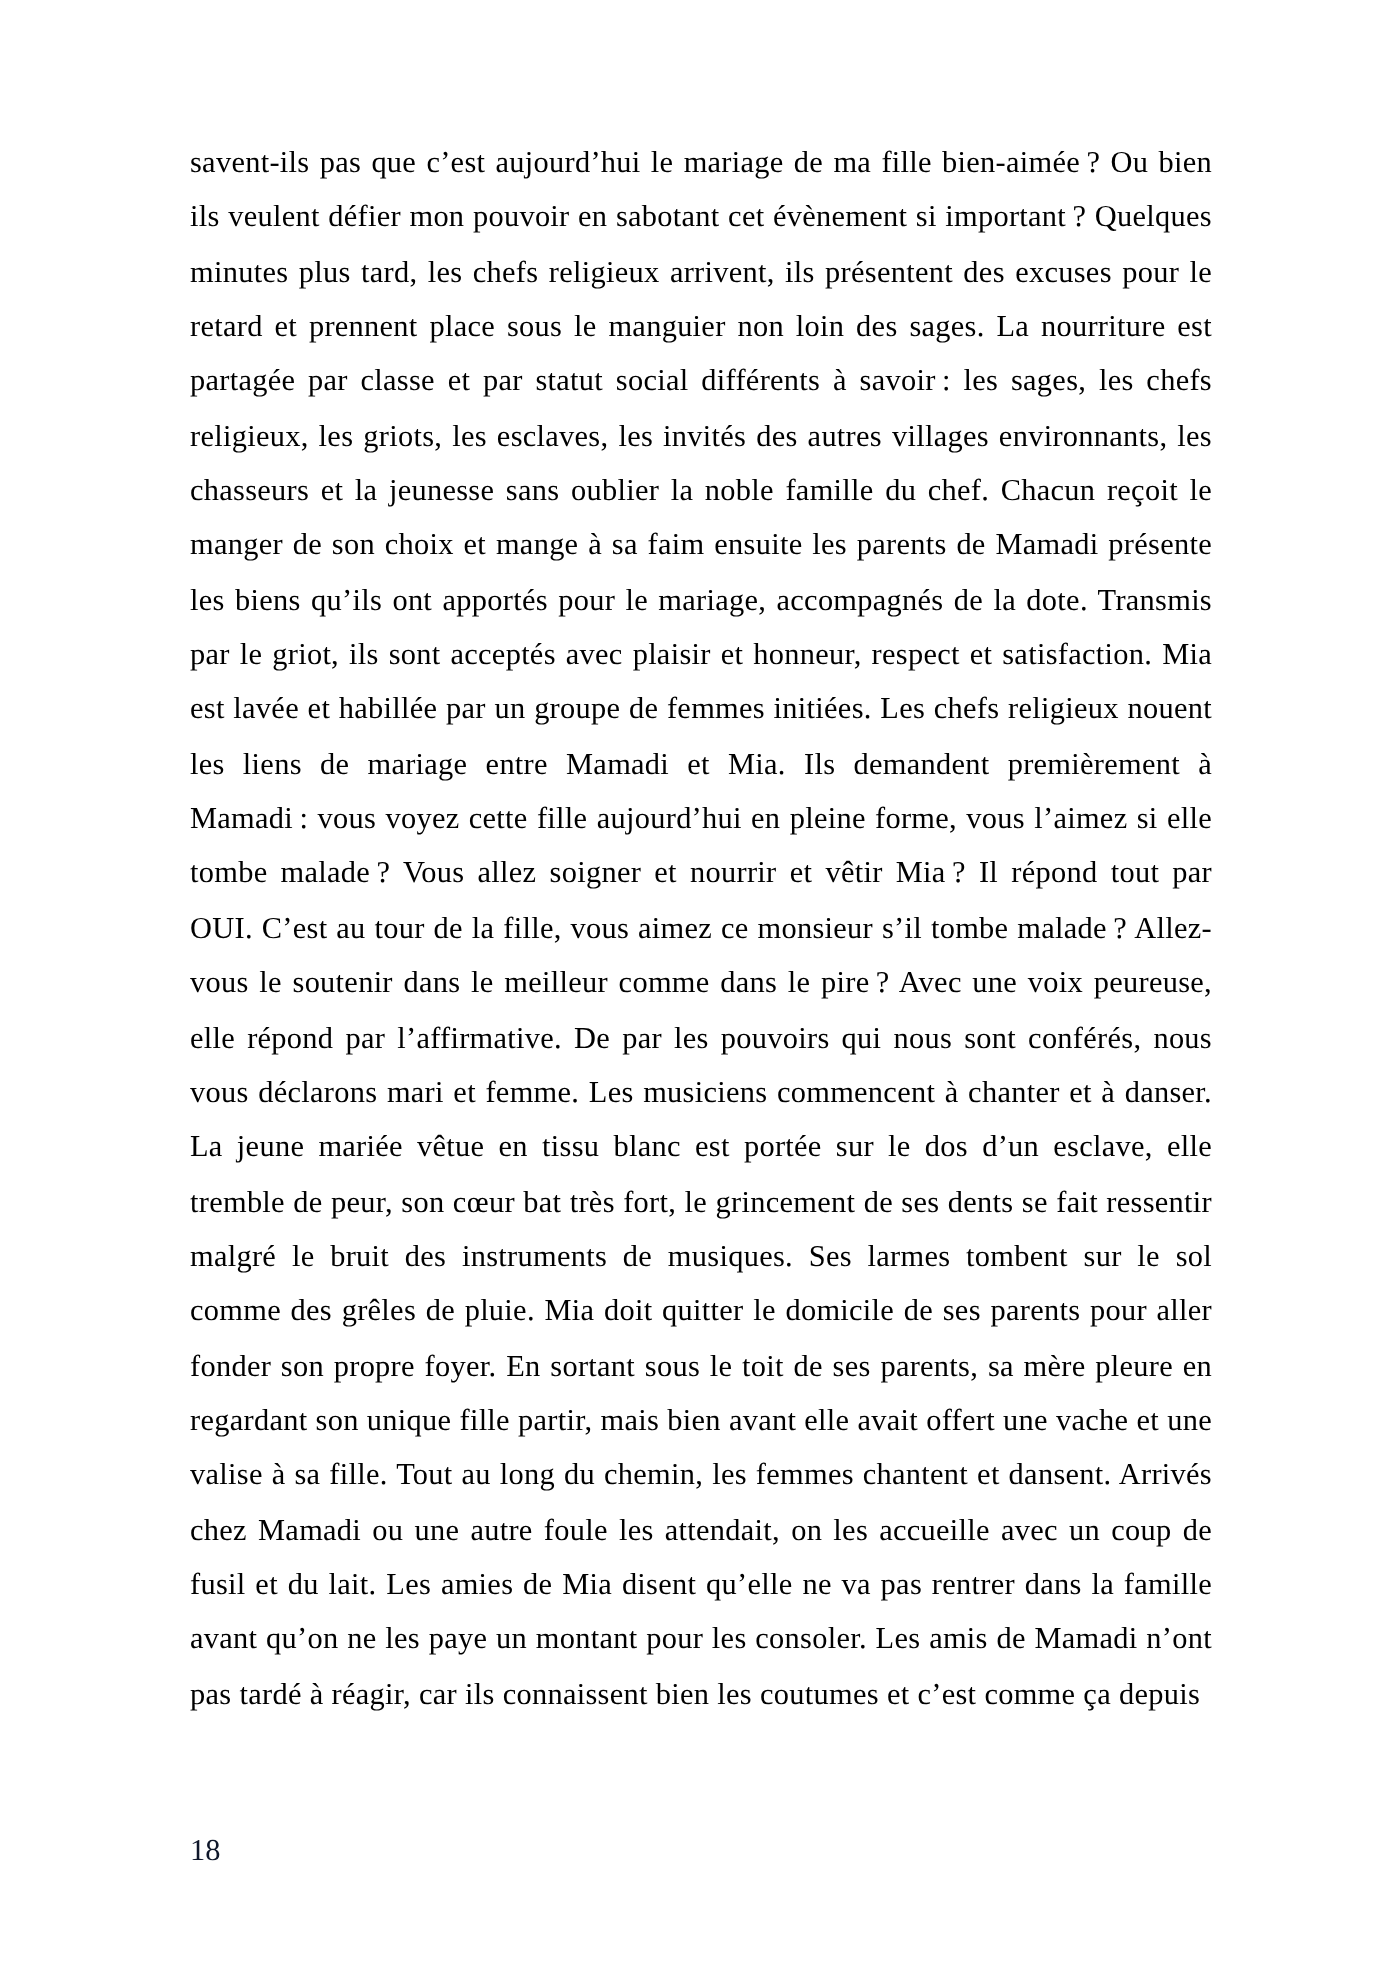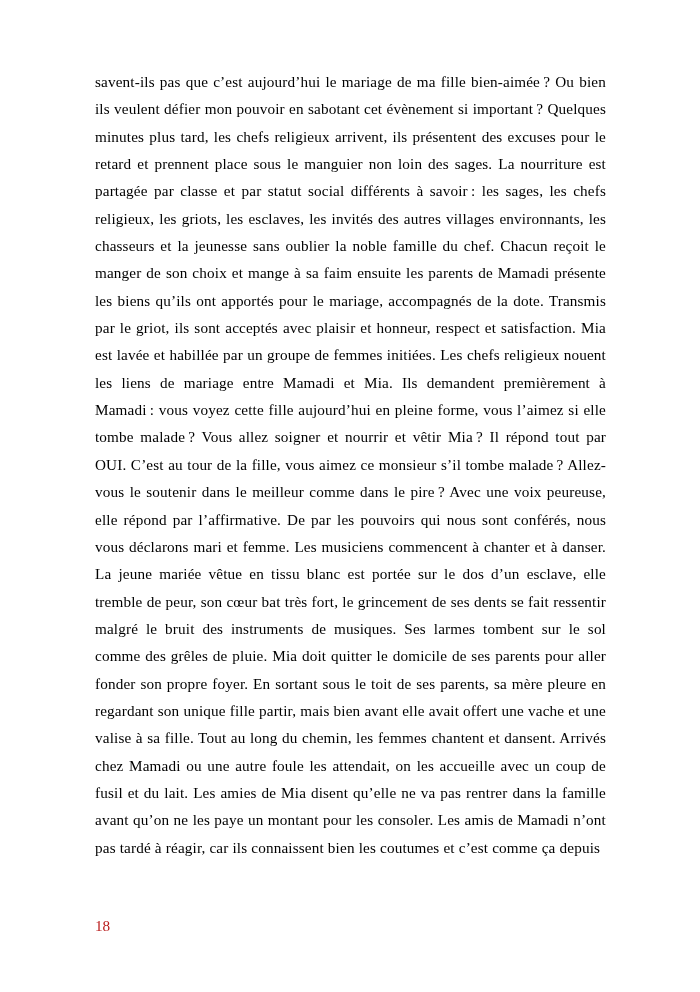--- a/index.html
+++ b/index.html
@@ -43,21 +43,21 @@
     text-indent: 0;
     white-space: pre-wrap;
   }
   .page-number {
     position: absolute;
     left: 95px;
     top: 916px;
     font-size: 15.2px;
     line-height: 20px;
     font-family: "Liberation Serif", "DejaVu Serif", serif;
-    color: #b91c1c;
+    color: #0f172a;
     text-align: right;
   }
 </style>
 </head>
 <body>
 
 <div class="page">
 
   <div class="text-block">
     <p class="body-paragraph">savent-ils pas que c’est aujourd’hui le mariage de ma fille bien-aimée ? Ou bien ils veulent défier mon pouvoir en sabotant cet évènement si important ? Quelques minutes plus tard, les chefs religieux arrivent, ils présentent des excuses pour le retard et prennent place sous le manguier non loin des sages. La nourriture est partagée par classe et par statut social différents à savoir : les sages, les chefs religieux, les griots, les esclaves, les invités des autres villages environnants, les chasseurs et la jeunesse sans oublier la noble famille du chef. Chacun reçoit le manger de son choix et mange à sa faim ensuite les parents de Mamadi présente les biens qu’ils ont apportés pour le mariage, accompagnés de la dote. Transmis par le griot, ils sont acceptés avec plaisir et honneur, respect et satisfaction. Mia est lavée et habillée par un groupe de femmes initiées. Les chefs religieux nouent les liens de mariage entre Mamadi et Mia. Ils demandent premièrement à Mamadi : vous voyez cette fille aujourd’hui en pleine forme, vous l’aimez si elle tombe malade ? Vous allez soigner et nourrir et vêtir Mia ? Il répond tout par OUI. C’est au tour de la fille, vous aimez ce monsieur s’il tombe malade ? Allez-vous le soutenir dans le meilleur comme dans le pire ? Avec une voix peureuse, elle répond par l’affirmative. De par les pouvoirs qui nous sont conférés, nous vous déclarons mari et femme. Les musiciens commencent à chanter et à danser. La jeune mariée vêtue en tissu blanc est portée sur le dos d’un esclave, elle tremble de peur, son cœur bat très fort, le grincement de ses dents se fait ressentir malgré le bruit des instruments de musiques. Ses larmes tombent sur le sol comme des grêles de pluie. Mia doit quitter le domicile de ses parents pour aller fonder son propre foyer. En sortant sous le toit de ses parents, sa mère pleure en regardant son unique fille partir, mais bien avant elle avait offert une vache et une valise à sa fille. Tout au long du chemin, les femmes chantent et dansent. Arrivés chez Mamadi ou une autre foule les attendait, on les accueille avec un coup de fusil et du lait. Les amies de Mia disent qu’elle ne va pas rentrer dans la famille avant qu’on ne les paye un montant pour les consoler. Les amis de Mamadi n’ont pas tardé à réagir, car ils connaissent bien les coutumes et c’est comme ça depuis</p>

